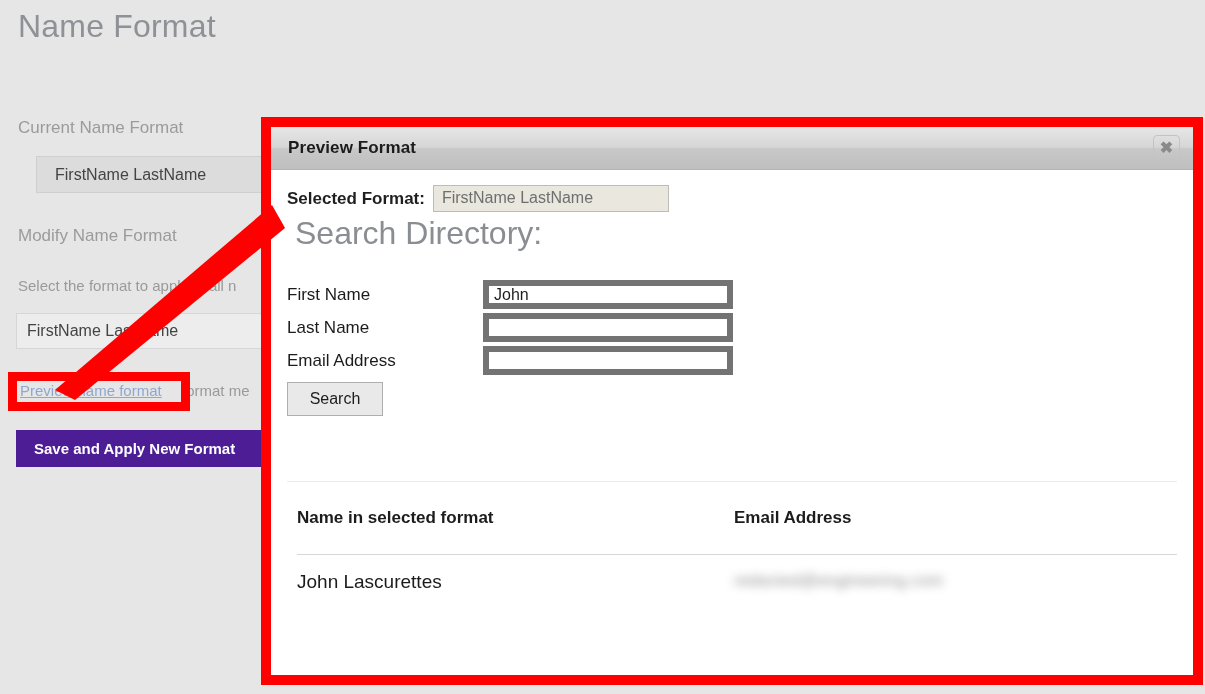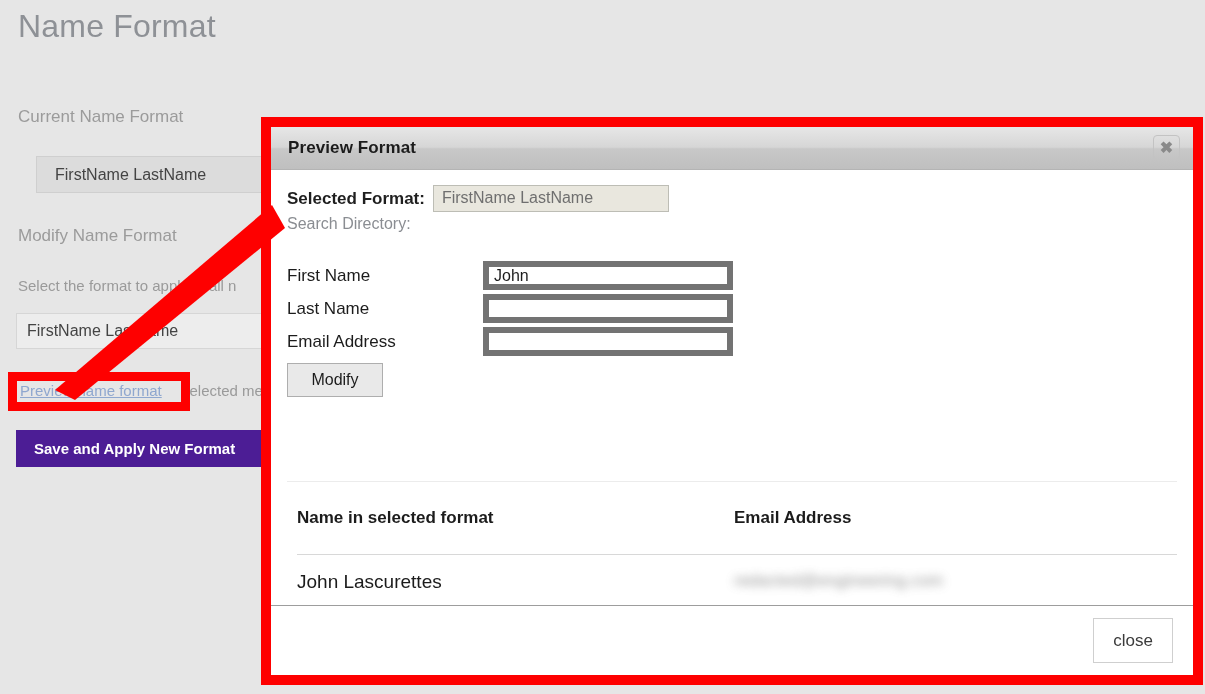--- a/index.html
+++ b/index.html
@@ -32,21 +32,21 @@
     color: #8e9196;
     letter-spacing: 0.2px;
     white-space: nowrap;
   }
   .section-label {
     position: absolute;
     font-size: 17px;
     color: #9b9b9b;
     white-space: nowrap;
   }
-  .lbl-current { left: 18px; top: 107px; }
+  .lbl-current { left: 18px; top: 118px; }
   .lbl-modify  { left: 18px; top: 226px; }
 
   .helper-text {
     position: absolute;
     left: 18px;
     top: 277px;
     font-size: 15px;
     color: #9a9a9a;
     white-space: nowrap;
   }
@@ -223,24 +223,24 @@
     border: 1px solid #bdbdb5;
     color: #6f6f6f;
     font-size: 16px;
     padding: 3px 10px 4px 8px;
     min-width: 236px;
     box-sizing: border-box;
     white-space: nowrap;
   }
 
   .search-dir-heading {
-    font-size: 16px;
+    font-size: 32px;
     color: #8a8d92;
     font-weight: 400;
-    margin: 3px 0 0 0;
+    margin: 3px 0 0 8px;
     white-space: nowrap;
   }
 
   .search-form {
     margin-top: 26px;
     position: relative;
     height: 124px;
   }
   .form-row {
     display: flex;
@@ -363,21 +363,21 @@
   <div class="bg-select bg-select-current">FirstName LastName</div>
 
   <div class="section-label lbl-modify">Modify Name Format</div>
 
   <div class="helper-text">Select the format to apply to all n</div>
 
   <div class="bg-select bg-select-modify">FirstName LastName</div>
 
   <a class="preview-link" href="#">Preview name format</a>
 
-  <div class="against-text">selected me</div>
+  <div class="against-text">format me</div>
 
   <button class="save-button">Save and Apply New Format</button>
 </div>
 
 <div class="modal">
 
   <div class="modal-header">
     <div class="modal-title">Preview Format</div>
     <button class="modal-close-x">✖</button>
   </div>
@@ -397,40 +397,37 @@
         <input class="form-input" type="text" value="John" style="">
       </div>
       <div class="form-row">
         <div class="form-label">Last Name</div>
         <input class="form-input" type="text" value="" style="">
       </div>
       <div class="form-row">
         <div class="form-label">Email Address</div>
         <input class="form-input" type="text" value="" style="">
       </div>
-      <button class="search-button">Modify</button>
+      <button class="search-button">Search</button>
     </div>
 
     <div class="results-divider"></div>
 
     <div class="results-table">
       <div class="results-head">
         <div class="col-name">Name in selected format</div>
         <div class="col-email">Email Address</div>
       </div>
       <div class="results-row">
         <div class="cell-name">John Lascurettes</div>
         <div class="cell-email">redacted@engineering.com</div>
       </div>
     </div>
   </div>
 
-  <div class="modal-footer">
-    <button class="close-button">close</button>
-  </div>
 </div>
 
 <svg class="red-arrow" viewBox="0 0 300 330" width="300" height="330">
   <polygon points="55,290 272,105 285,128 75,300" fill="#fe0000"></polygon>
 </svg>
 
 <div class="red-highlight"></div>
 <div class="red-frame"></div>
 
 </body></html>

